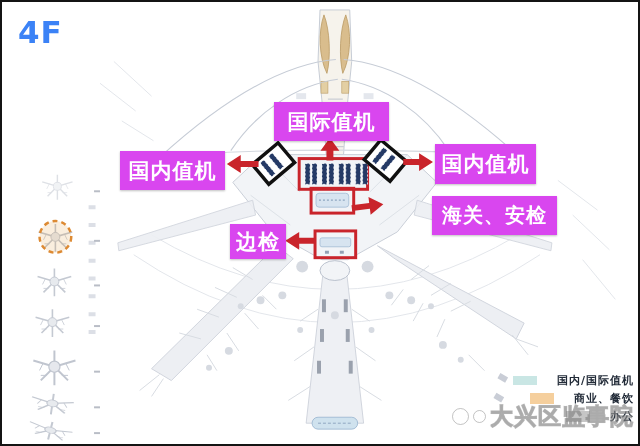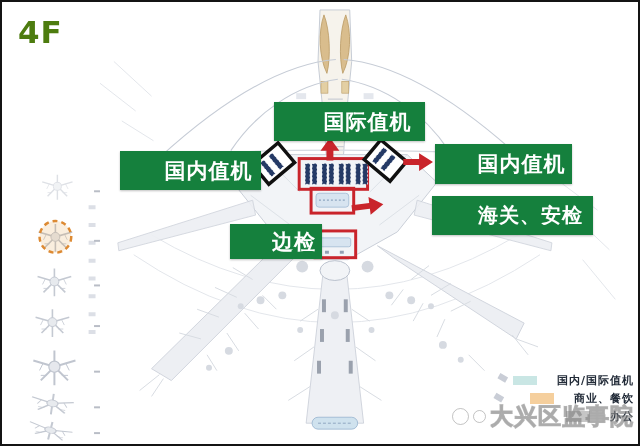--- a/index.html
+++ b/index.html
@@ -3,28 +3,28 @@
 <meta charset="utf-8">
 <style>
   html,body{margin:0;padding:0;background:#444;}
   .stage{
     position:relative;width:636px;height:442px;margin:0 auto;
     background:#ffffff;border:2px solid #141414;overflow:hidden;
     font-family:"DejaVu Sans",sans-serif;
   }
   .floor-label{
     position:absolute;left:16px;top:12px;
-    font-size:31px;font-weight:bold;color:#4d7c0f;letter-spacing:1px;
+    font-size:31px;font-weight:bold;color:#3b82f6;letter-spacing:1px;
   }
   svg.layer{position:absolute;left:0;top:0;}
   .tag{
-    position:absolute;background:#15803d;color:#ffffff;
+    position:absolute;background:#d946ef;color:#ffffff;
     display:flex;align-items:center;justify-content:center;
     font-weight:bold;font-size:21px;letter-spacing:1px;
-    box-shadow:0 1px 2px rgba(0,0,0,.25);white-space:nowrap;padding-left:36px;
+    box-shadow:0 1px 2px rgba(0,0,0,.25);white-space:nowrap;
   }
   .tag-intl{left:272px;top:100px;width:115px;height:39px;}
   .tag-dom-left{left:118px;top:149px;width:105px;height:39px;}
   .tag-dom-right{left:433px;top:142px;width:101px;height:40px;}
   .tag-customs{left:386px;top:194px;width:125px;height:39px;font-size:20px;margin-left:44px;}
   .tag-border{left:228px;top:222px;width:56px;height:35px;}
   .legend{
     position:absolute;right:4px;top:371px;width:150px;
     display:flex;flex-direction:column;gap:3px;z-index:5;
   }

